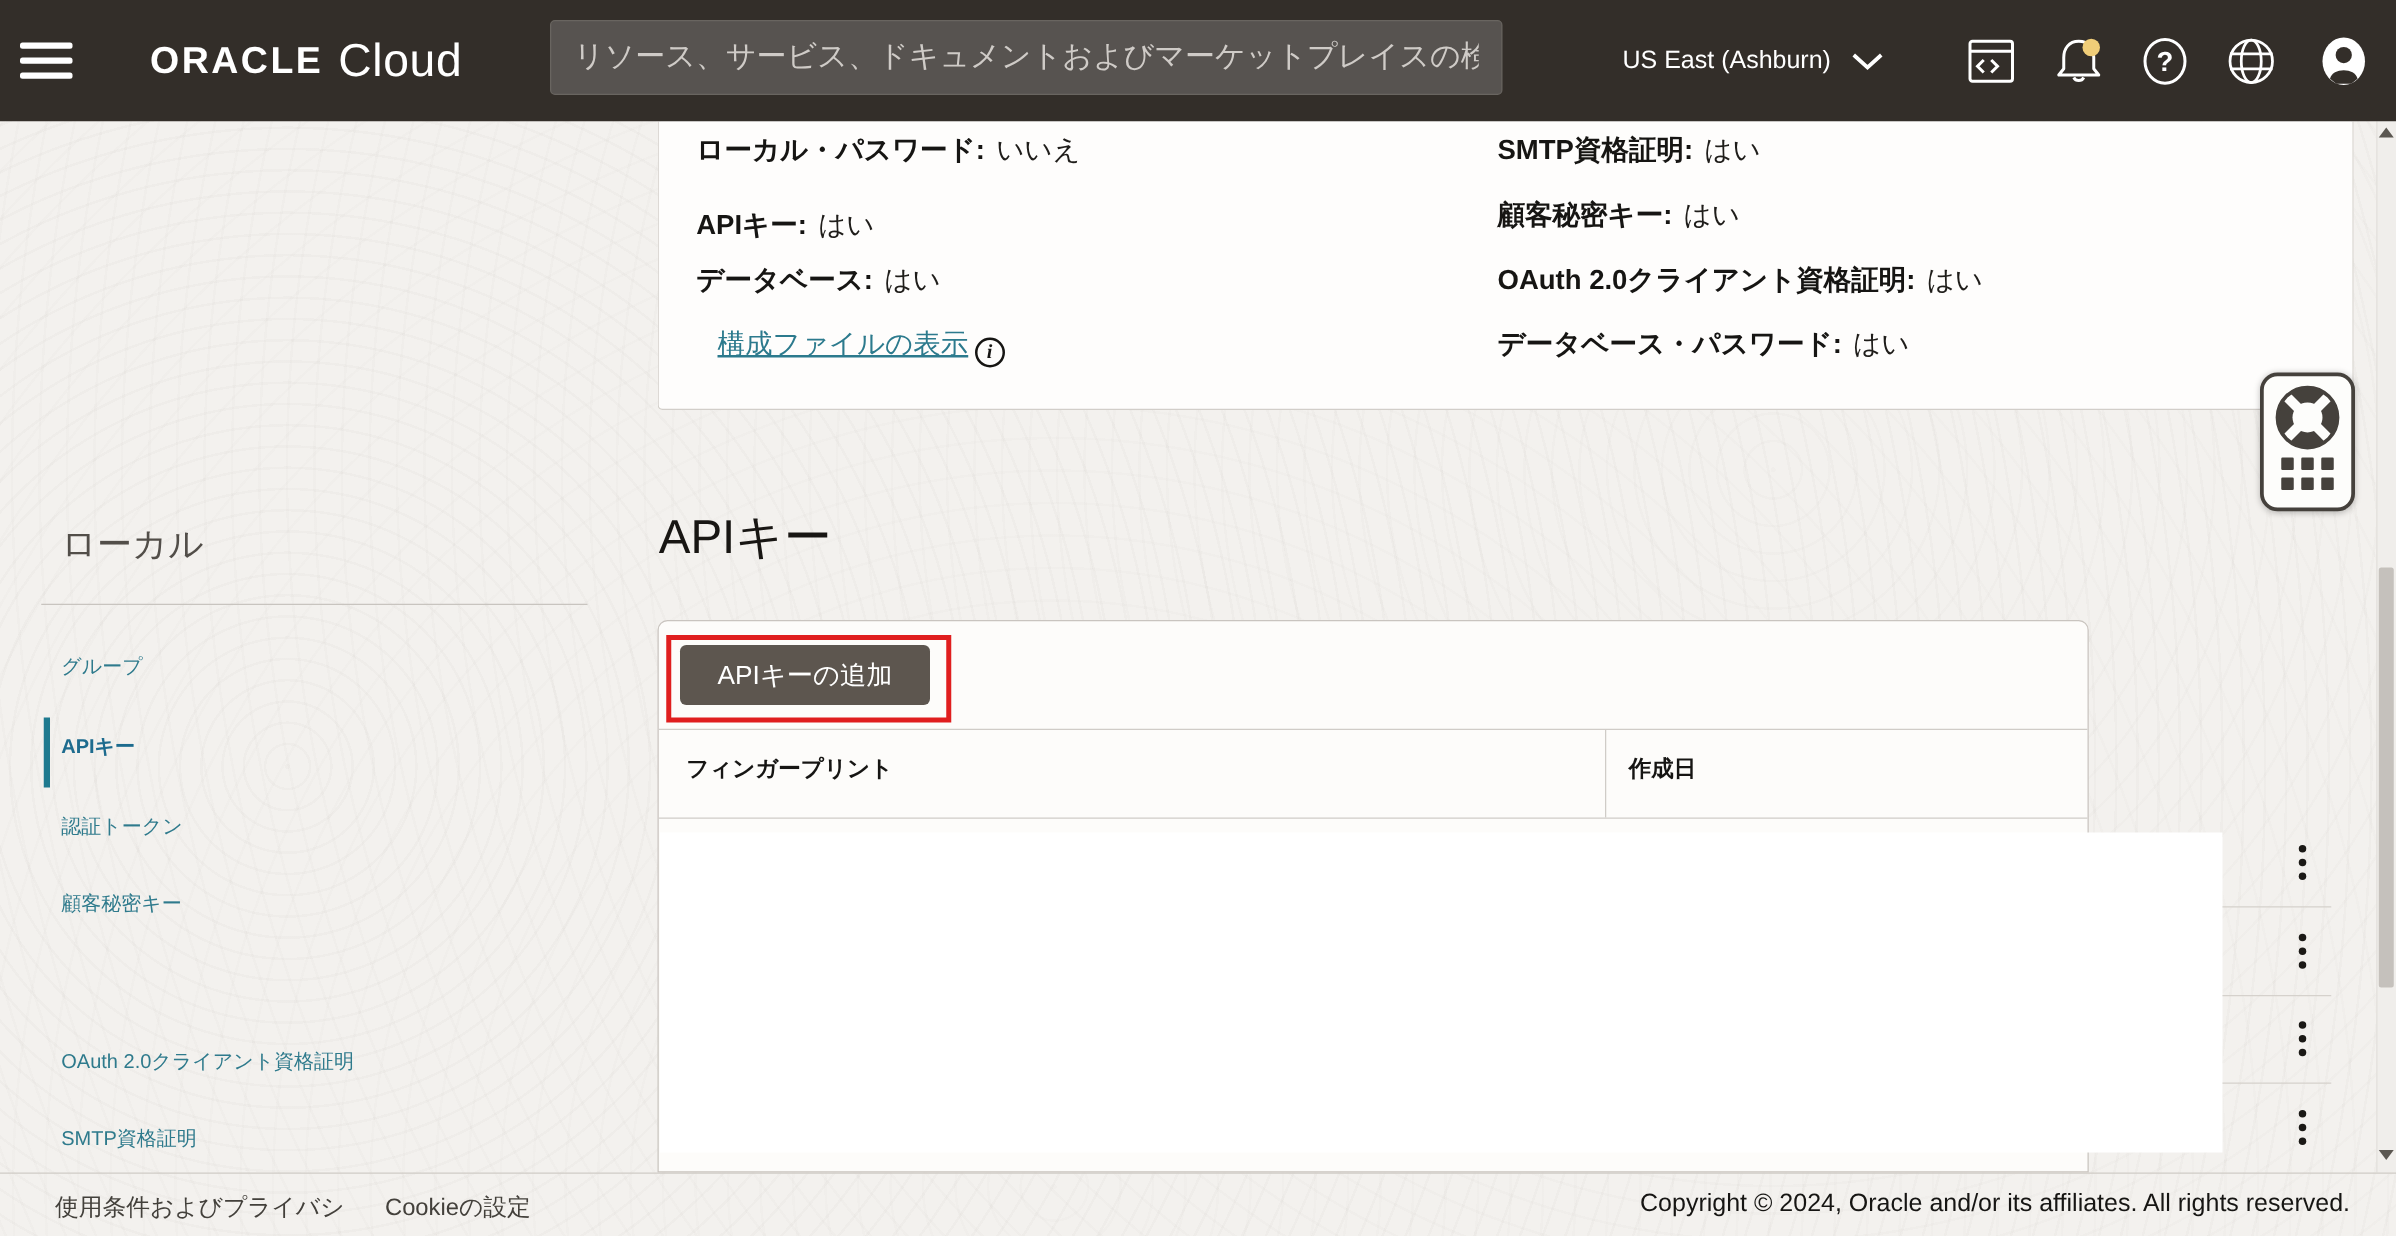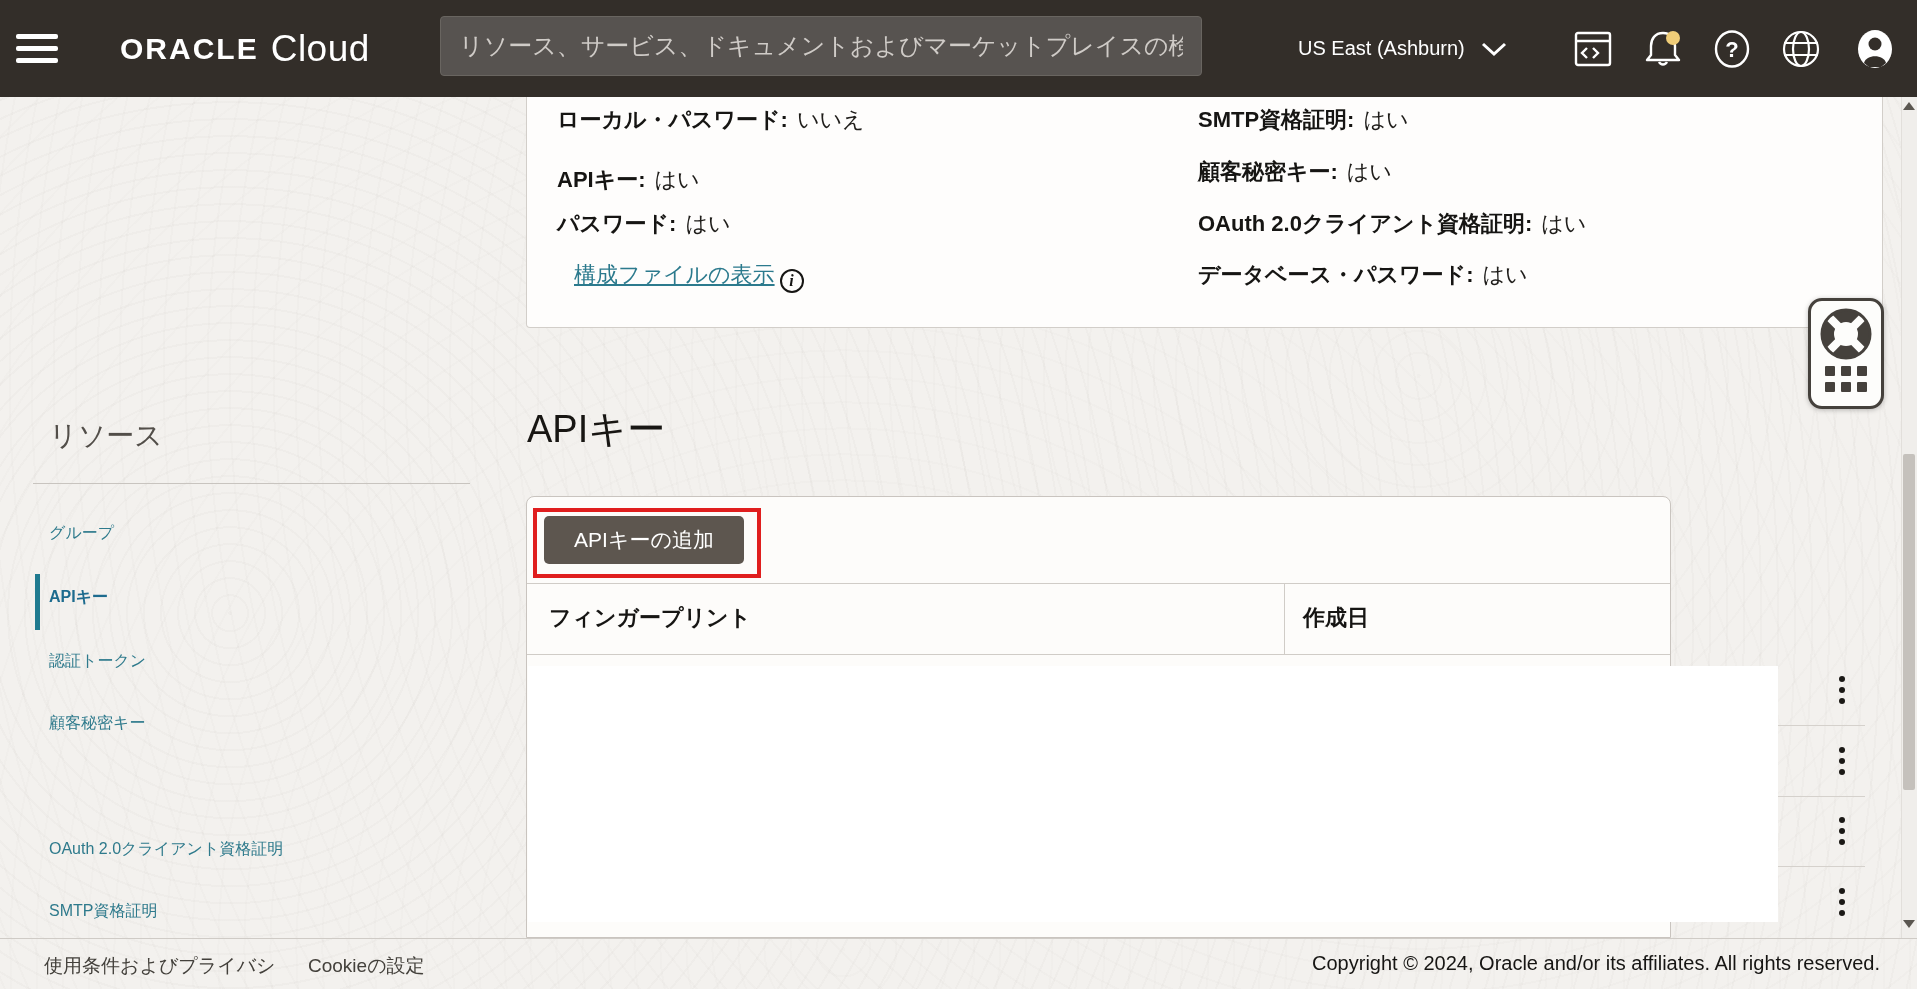--- a/index.html
+++ b/index.html
@@ -59,21 +59,21 @@
 
   
   .sec-title { position:absolute; left:527px; top:404px; font-size:38px; color:#181613; }
   .panel { position:absolute; left:526px; top:496px; width:1145px; height:442px;
     background:#FDFCFA; border:1px solid #C9C4BF; border-radius:8px 8px 0 0; z-index:4; }
   .redbox { position:absolute; left:6px; top:11px; width:228px; height:70px; border:4px solid #E01E1E; }
   .add-btn { position:absolute; left:17px; top:19px; width:200px; height:48px; background:#5D564F; color:#FFF;
     border:none; border-radius:5px; font-size:21px; font-family:"Liberation Sans",sans-serif; cursor:pointer; }
   .hline { position:absolute; left:0; width:100%; height:1px; background:#D0CCC7; }
   .vline { position:absolute; top:87px; left:757px; width:1px; height:70px; background:#D0CCC7; }
-  .th { position:absolute; top:106px; font-size:22px; font-weight:bold; color:#161513; white-space:nowrap; }
+  .th { position:absolute; top:106px; font-size:18px; font-weight:bold; color:#161513; white-space:nowrap; }
   .loadblock { position:absolute; left:1px; top:169px; width:1250px; height:256px; background:#FFFFFF; }
   .actions { position:absolute; left:1251px; top:158px; width:87px; height:282px; display:flex; flex-direction:column; }
   .arow { flex:1; display:flex; align-items:center; justify-content:flex-end; padding-right:14px; }
   .arow.sep { border-bottom:1px solid #D5D1CC; }
   .kebab { display:flex; flex-direction:column; gap:5px; padding:6px; cursor:pointer; }
   .kebab i { width:6px; height:6px; border-radius:50%; background:#1B1916; }
 
   
   .sbar-track { position:absolute; left:1901px; top:97px; width:16px; height:841px; background:#F0EEEB; border-left:1px solid #E2DFDB; }
   .sbar-thumb { position:absolute; left:1903px; top:454px; width:12px; height:336px; background:#C5C1BC; border-radius:2px; cursor:grab; }
@@ -155,21 +155,21 @@
   </div>
 
   <div class="card">
     <div class="drow" style="left:30px; top:8px;">
       <b>ローカル・パスワード:</b><span>いいえ</span>
     </div>
     <div class="drow" style="left:30px; top:68px;">
       <b>APIキー:</b><span>はい</span>
     </div>
     <div class="drow" style="left:30px; top:112px;">
-      <b>パスワード:</b><span>はい</span>
+      <b>データベース:</b><span>はい</span>
     </div>
     <div class="drow" style="left:47px; top:163px;">
       <span class="cfg-link">構成ファイルの表示</span><span class="info-i">i</span>
     </div>
 
     <div class="drow" style="left:671px; top:8px;">
       <b>SMTP資格証明:</b><span>はい</span>
     </div>
     <div class="drow" style="left:671px; top:60px;">
       <b>顧客秘密キー:</b><span>はい</span>
@@ -195,21 +195,21 @@
     <div class="grid6">
       <i></i>
         <i></i>
         <i></i>
         <i></i>
         <i></i>
         <i></i>
     </div>
   </div>
 
-  <div class="sb-title">リソース</div>
+  <div class="sb-title">ローカル</div>
   <div class="sb-divider"></div>
   <div class="sb-bar"></div>
 
   <div class="sb-item" style="top:523px;">グループ</div>
   <div class="sb-item active" style="top:587px;">APIキー</div>
   <div class="sb-item" style="top:651px;">認証トークン</div>
   <div class="sb-item" style="top:713px;">顧客秘密キー</div>
   <div class="sb-item" style="top:839px;">OAuth 2.0クライアント資格証明</div>
   <div class="sb-item" style="top:901px;">SMTP資格証明</div>
 

